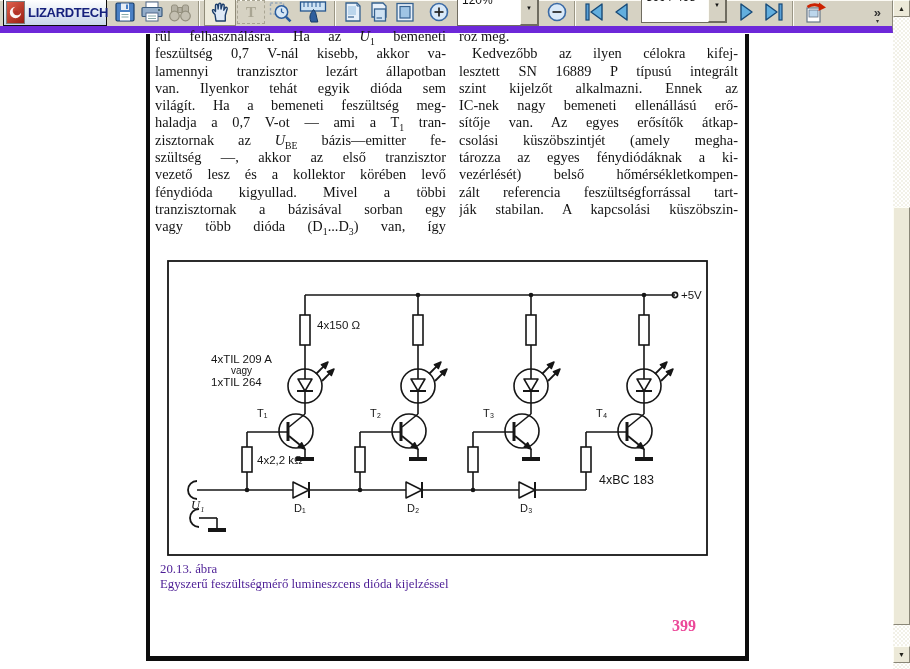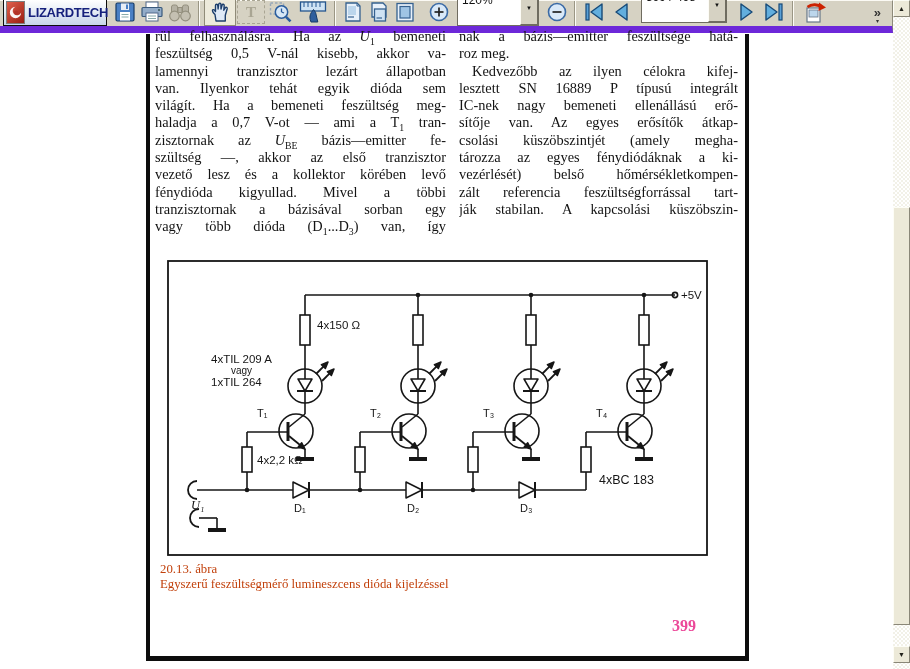--- a/index.html
+++ b/index.html
@@ -51,21 +51,21 @@
   .col{position:absolute;top:28px;font-family:"Liberation Serif",serif;font-size:14.4px;line-height:17.3px;color:#131313;}
   #col-left{left:155px;width:291px;}
   #col-right{left:459px;width:279px;}
   .tline{text-align:justify;text-align-last:justify;height:17.3px;overflow:hidden;}
   .tline.nj{text-align-last:left;}
   .tline.ind{text-indent:13px;}
   .tline sub{font-size:0.68em;}
 
   #circuit-svg{position:absolute;left:167px;top:260px;}
 
-  .caption{position:absolute;left:160px;top:562px;font-family:"Liberation Serif",serif;font-size:12.8px;line-height:15px;color:#c2410c;}
+  .caption{position:absolute;left:160px;top:562px;font-family:"Liberation Serif",serif;font-size:12.8px;line-height:15px;color:#4c1d95;}
   .pagenum{position:absolute;left:672px;top:617px;font-family:"Liberation Serif",serif;font-weight:bold;font-size:16px;color:#ec4899;}
 </style>
 </head>
 <body>
 
 <div class="toolbar">
 
   <div class="logo">
     <span class="logo-red">
       <svg width="17" height="17" viewBox="0 0 24 24">
@@ -253,37 +253,37 @@
       <span>▼</span>
     </div>
 </div>
 
 <div class="pedge left"></div>
 <div class="pedge right"></div>
 <div class="pedge bottom"></div>
 
 <div class="col" id="col-left">
     <div class="tline">rül felhasználásra. Ha az <i>U</i><sub>1</sub> bemeneti</div>
-    <div class="tline">feszültség 0,5 V-nál kisebb, akkor va-</div>
+    <div class="tline">feszültség 0,7 V-nál kisebb, akkor va-</div>
     <div class="tline">lamennyi tranzisztor lezárt állapotban</div>
     <div class="tline">van. Ilyenkor tehát egyik dióda sem</div>
     <div class="tline">világít. Ha a bemeneti feszültség meg-</div>
     <div class="tline">haladja a 0,7 V-ot — ami a T<sub>1</sub> tran-</div>
     <div class="tline">zisztornak az <i>U</i><sub>BE</sub> bázis—emitter fe-</div>
     <div class="tline">szültség —, akkor az első tranzisztor</div>
     <div class="tline">vezető lesz és a kollektor körében levő</div>
     <div class="tline">fénydióda kigyullad. Mivel a többi</div>
     <div class="tline">tranzisztornak a bázisával sorban egy</div>
     <div class="tline">vagy több dióda (D<sub>1</sub>...D<sub>3</sub>) van, így</div>
   </div>
 <div class="col" id="col-right">
-    <div class="tline">nak a bázis—emitter feszültsége hatá-</div>
     <div class="tline nj">roz meg.</div>
     <div class="tline ind">Kedvezőbb az ilyen célokra kifej-</div>
     <div class="tline">lesztett SN 16889 P típusú integrált</div>
+    <div class="tline">szint kijelzőt alkalmazni. Ennek az</div>
     <div class="tline">IC-nek nagy bemeneti ellenállású erő-</div>
     <div class="tline">sítője van. Az egyes erősítők átkap-</div>
     <div class="tline">csolási küszöbszintjét (amely megha-</div>
     <div class="tline">tározza az egyes fénydiódáknak a ki-</div>
     <div class="tline">vezérlését) belső hőmérsékletkompen-</div>
     <div class="tline">zált referencia feszültségforrással tart-</div>
     <div class="tline">ják stabilan. A kapcsolási küszöbszin-</div>
   </div>
 
 <svg id="circuit-svg" width="541" height="296" viewBox="0 0 541 296">

